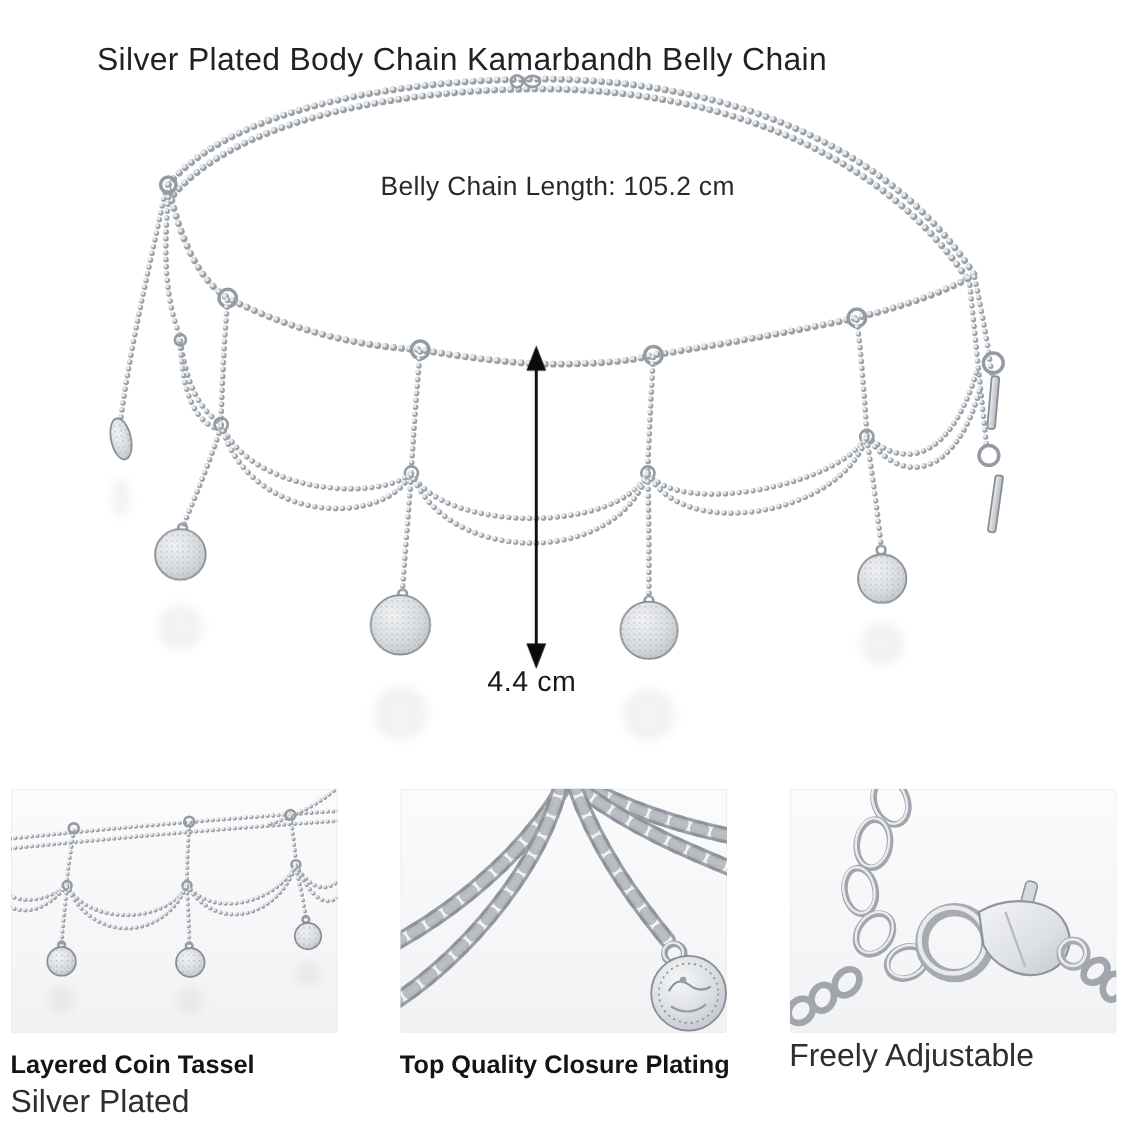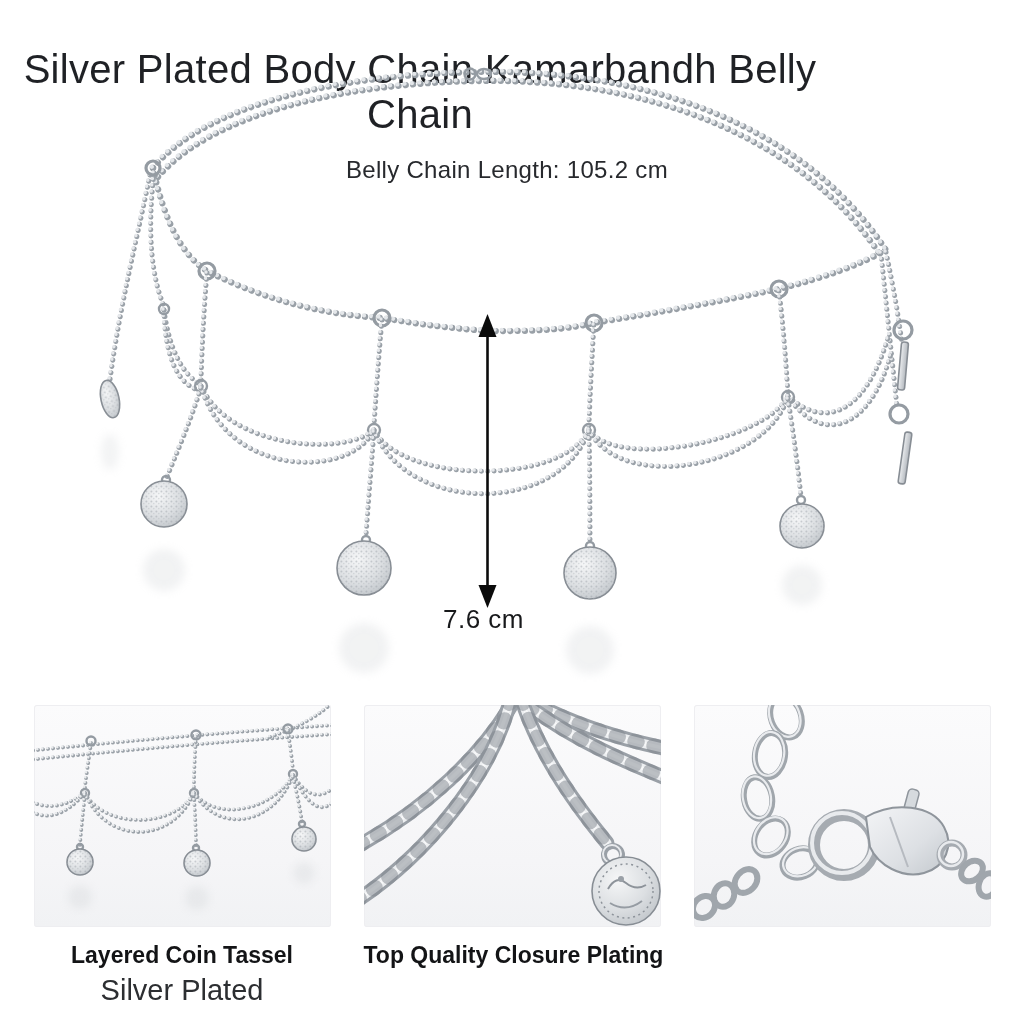--- a/index.html
+++ b/index.html
@@ -1,25 +1,25 @@
 <!DOCTYPE html>
 <html><head>
 <meta charset="utf-8">
 <style>
   html,body{margin:0;padding:0;background:#fff;}
   body{width:1024px;height:1024px;font-family:"Liberation Sans","DejaVu Sans",sans-serif;color:#212327;}
   .canvas{position:relative;width:1024px;height:1024px;background:#fff;overflow:hidden;}
   .page-title{position:absolute;top:20px;left:0;width:840px;text-align:center;
-    font-size:40px;font-weight:400;letter-spacing:.3px;color:#1f2125;}
+    font-size:29px;font-weight:400;letter-spacing:.3px;color:#1f2125;}
   .hero{position:absolute;top:0;left:0;width:1024px;height:700px;}
   .hero svg{position:absolute;top:0;left:0;}
   .length-label{position:absolute;left:346px;top:156px;font-size:24px;color:#27292d;letter-spacing:.3px;}
   .drop-label{position:absolute;left:443px;top:604px;font-size:26px;color:#18191b;letter-spacing:.5px;}
   .features{position:absolute;top:705px;left:0;width:1024px;display:flex;justify-content:center;gap:33px;}
-  .feature{width:297px;margin:0;text-align:center;}
+  .feature{width:297px;margin:12px;text-align:left;}
   .feature-img{width:297px;height:222px;border-radius:3px;
     background:linear-gradient(180deg,#fbfbfc 0%,#f5f5f7 70%,#f1f2f4 100%);
     box-shadow:inset 0 0 0 1px #eeeef1;overflow:hidden;}
   .feature-title{margin-top:15px;font-size:23px;font-weight:700;color:#131416;white-space:nowrap;}
   .feature-subtitle{margin-top:5px;font-size:29px;font-weight:400;color:#2c2e31;white-space:nowrap;}
   
   .cd,.cl,.sd,.sl,.md,.ml,.lo,.li,.lc,.ls{fill:none;stroke-linecap:round;}
   .cd{stroke:#99a0a7;stroke-width:6.2;stroke-dasharray:.1 7.2;}
   .cl{stroke:#e4e7ea;stroke-width:4.2;stroke-dasharray:.1 7.2;}
   .sd{stroke:#9aa1a8;stroke-width:5;stroke-dasharray:.1 6.2;}
@@ -224,21 +224,21 @@
       </g>
 
       <g fill="#0b0b0b" stroke="none">
         <line x1="487.5" y1="334" x2="487.5" y2="588" stroke="#0b0b0b" stroke-width="2.6"></line>
         <polygon points="487.5,314 478.5,337 496.5,337"></polygon>
         <polygon points="487.5,608 478.5,585 496.5,585"></polygon>
       </g>
     </svg>
 
     <div class="length-label">Belly Chain Length: 105.2 cm</div>
-    <div class="drop-label">7.6 cm</div>
+    <div class="drop-label">4.4 cm</div>
   </div>
 
   <div class="features">
 
     <figure class="feature">
       <div class="feature-img">
         <svg width="297" height="222" viewBox="0 0 297 222">
           <defs>
             <path id="q1" d="M -6,46 Q 150,30 302,20"></path>
               <path id="q2" d="M -6,55 Q 150,39 302,29"></path>
@@ -424,17 +424,18 @@
             <g transform="rotate(50 278 166)">
                 <ellipse cx="278" cy="166" rx="9" ry="12" class="bo"></ellipse>
               </g>
             <g transform="rotate(20 294 180)">
                 <ellipse cx="294" cy="180" rx="9" ry="12" class="bo"></ellipse>
               </g>
           </g>
         </svg>
       </div>
       <figcaption>
+        <div class="feature-subtitle">Freely Adjustable</div>
       </figcaption>
     </figure>
 
   </div>
 </div>
 
 </body></html>

